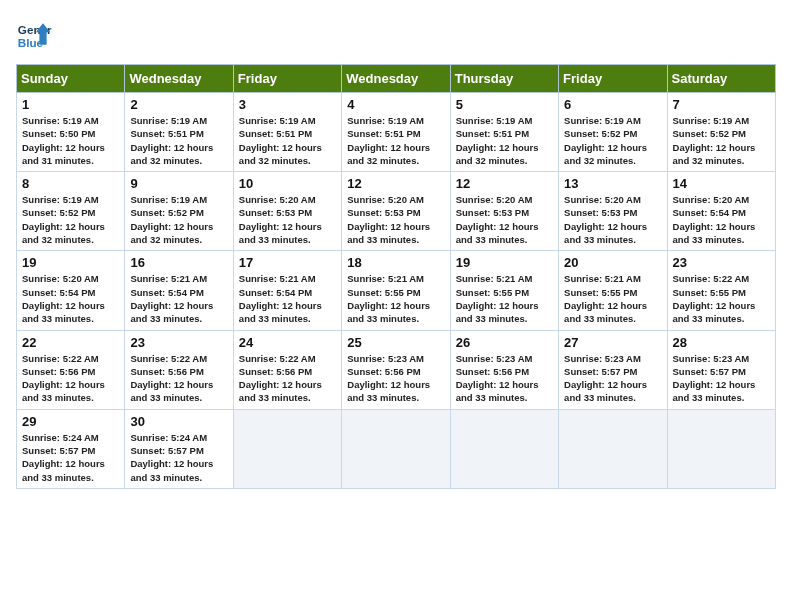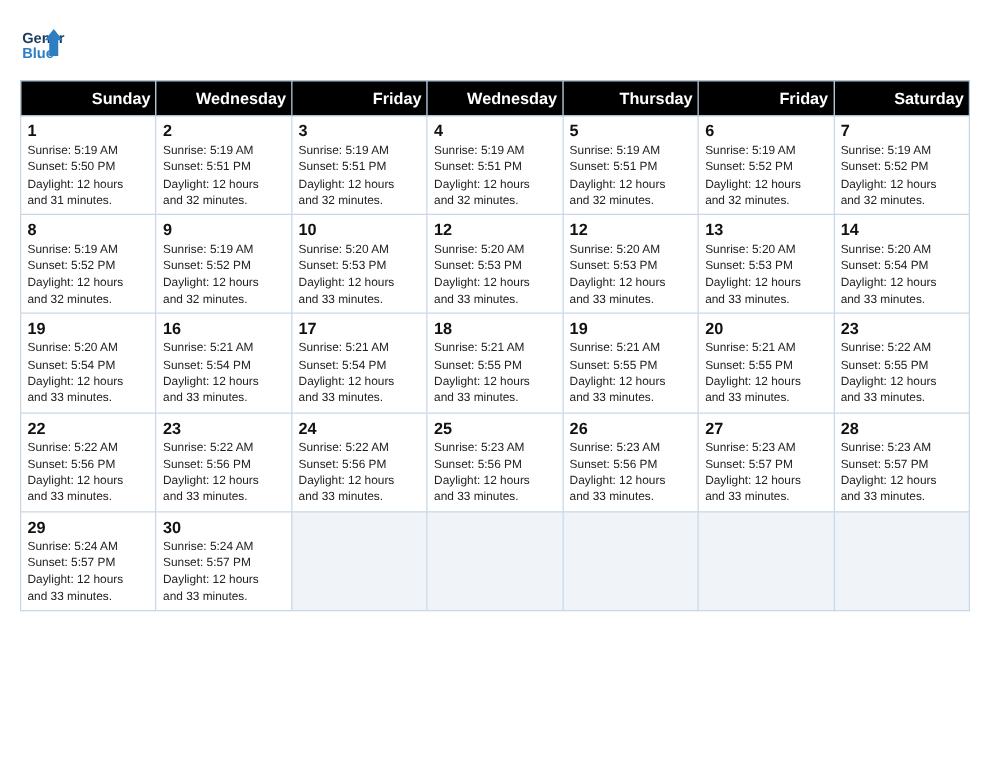--- a/index.html
+++ b/index.html
@@ -36,26 +36,26 @@
     .title-area h2 {
       font-size: 16px;
       font-weight: normal;
       color: #333;
     }
     .calendar {
       width: 100%;
       border-collapse: collapse;
     }
     .calendar thead tr th {
-      background-color: #000000;
+      background-color: #4d7c0f;
       color: #fff;
       font-size: 13px;
       font-weight: bold;
       padding: 6px 4px;
-      text-align: right;
+      text-align: left;
       border: 1px solid #b0c4d8;
       margin-top: 15px;
     }
     .calendar tbody tr td {
       border: 1px solid #c8d8e8;
       vertical-align: top;
       padding: 4px 5px;
       width: calc(100% / 7);
       min-height: 80px;
       background: #fff;
@@ -69,20 +69,21 @@
       font-size: 13px;
       font-weight: bold;
       color: #111;
       display: block;
       margin-bottom: 2px;
     }
     .day-detail {
       font-size: 9.5px;
       color: #222;
       line-height: 1.4;
+      font-weight: bold;
     }
     .last-row td {
       border-bottom: 1px solid #c8d8e8;
     }
   </style>
 </head>
 <body>
 
 <div class="header-area">
   <div class="logo">

